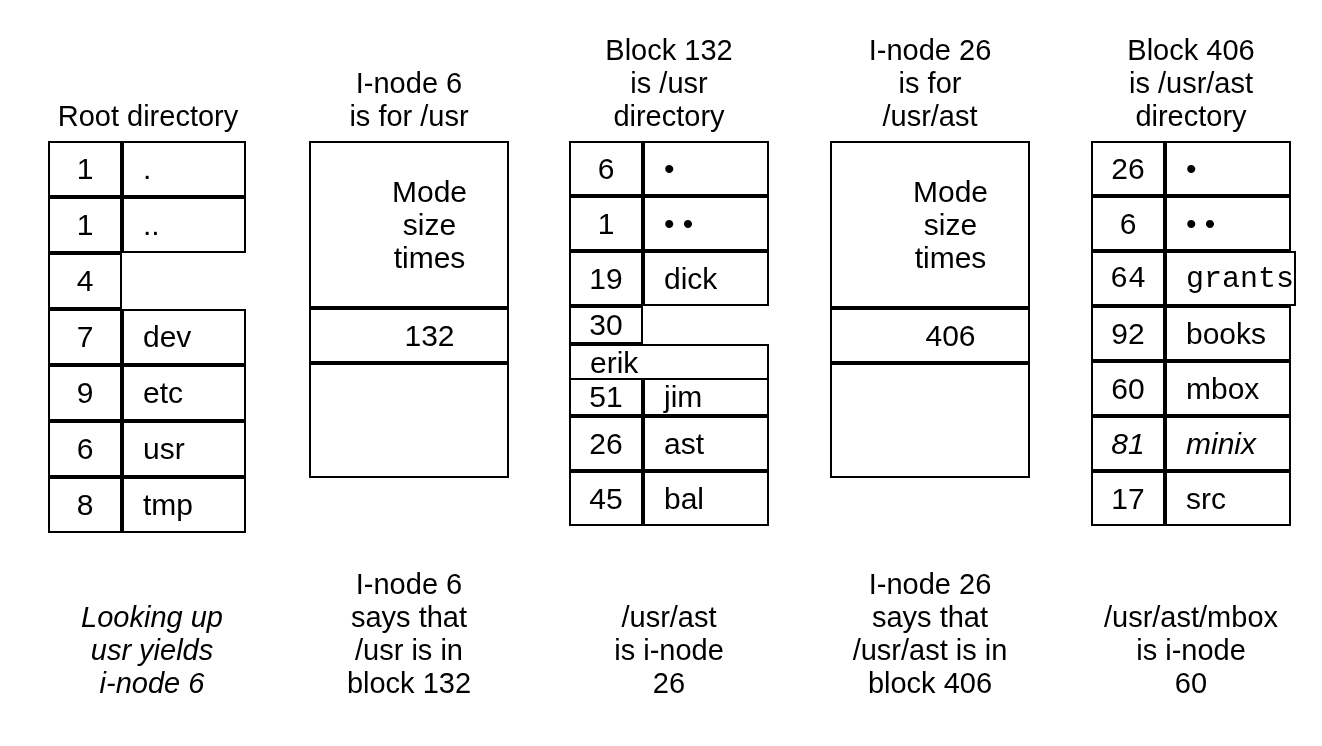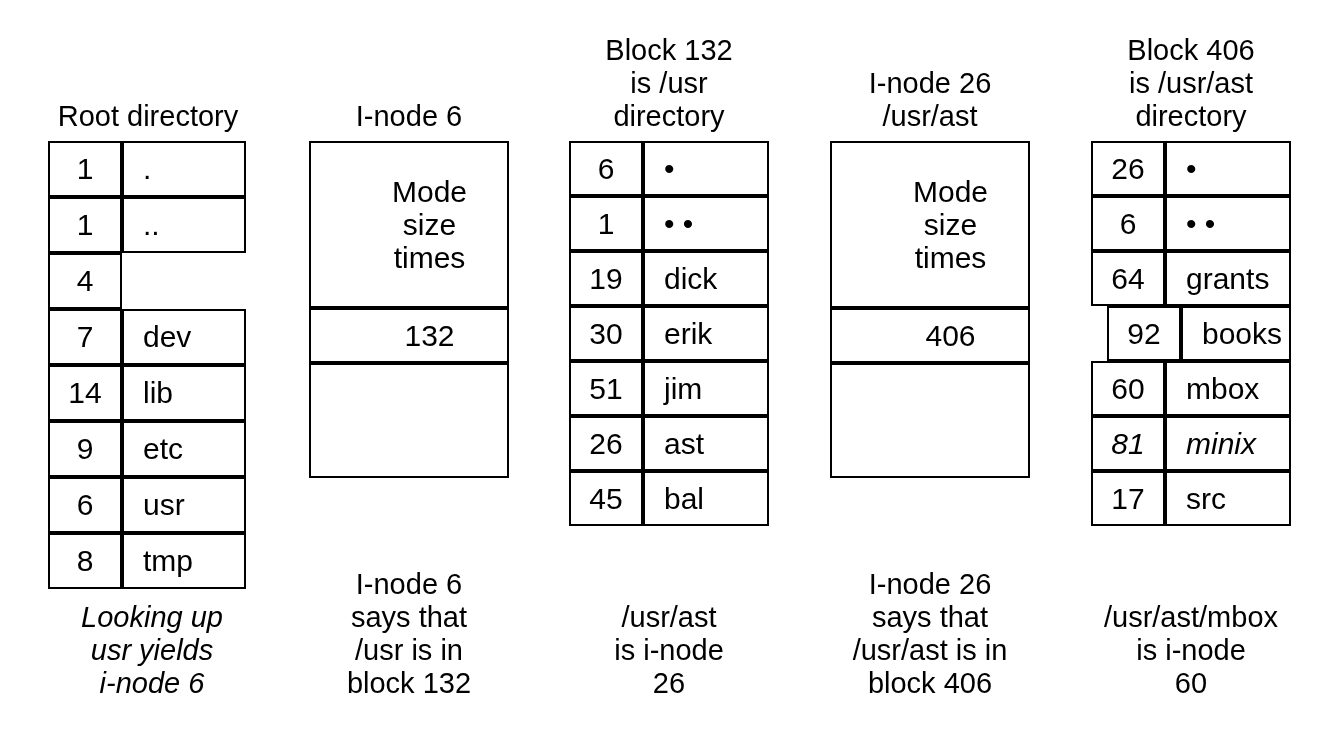--- a/index.html
+++ b/index.html
@@ -83,43 +83,40 @@
         <div class="cell name">..</div>
       </div>
       <div class="trow" style="height: 56px;">
         <div class="cell num">4</div>
       </div>
       <div class="trow" style="height: 56px;">
         <div class="cell num">7</div>
         <div class="cell name">dev</div>
       </div>
       <div class="trow" style="height: 56px;">
-        <div class="cell num">14</div>
-        <div class="cell name">lib</div>
-      </div>
-      <div class="trow" style="height: 56px;">
         <div class="cell num">9</div>
         <div class="cell name">etc</div>
       </div>
       <div class="trow" style="height: 56px;">
         <div class="cell num">6</div>
         <div class="cell name">usr</div>
       </div>
       <div class="trow" style="height: 56px;">
         <div class="cell num">8</div>
         <div class="cell name">tmp</div>
       </div>
     </div>
     <div class="text-block" style="left: 12px; bottom: 46px; font-style: italic;">
       <div>Looking up</div>
       <div>usr yields</div>
       <div>i-node 6</div>
     </div>
     <div class="text-block" style="left: 269px; bottom: 613px;">
       <div>I-node 6</div>
+      <div>is for /usr</div>
     </div>
     <div class="inode-box" style="left: 309px; width: 200px;">
       <div class="isec" style="height: 167px;">
         <div>Mode</div>
         <div>size</div>
         <div>times</div>
       </div>
       <div class="isec" style="height: 55px;">132</div>
       <div class="isec" style="height: 115px;"></div>
     </div>
@@ -140,44 +137,45 @@
         <div class="cell name">•</div>
       </div>
       <div class="trow" style="height: 55px;">
         <div class="cell num">1</div>
         <div class="cell name">• •</div>
       </div>
       <div class="trow" style="height: 55px;">
         <div class="cell num">19</div>
         <div class="cell name">dick</div>
       </div>
-      <div class="trow" style="height: 55px;">
+      <div class="trow" style="height: 55px; flex-direction: column;">
         <div class="cell num">30</div>
         <div class="cell name">erik</div>
       </div>
-      <div class="trow" style="height: 55px;">
+      <div class="trow" style="height: 55px; align-items: flex-end;">
         <div class="cell num">51</div>
         <div class="cell name">jim</div>
       </div>
       <div class="trow" style="height: 55px;">
         <div class="cell num">26</div>
         <div class="cell name">ast</div>
       </div>
       <div class="trow" style="height: 55px;">
         <div class="cell num">45</div>
         <div class="cell name">bal</div>
       </div>
     </div>
     <div class="text-block" style="left: 529px; bottom: 46px;">
       <div>/usr/ast</div>
       <div>is i-node</div>
       <div>26</div>
     </div>
     <div class="text-block" style="left: 790px; bottom: 613px;">
       <div>I-node 26</div>
+      <div>is for</div>
       <div>/usr/ast</div>
     </div>
     <div class="inode-box" style="left: 830px; width: 200px;">
       <div class="isec" style="height: 167px;">
         <div>Mode</div>
         <div>size</div>
         <div>times</div>
       </div>
       <div class="isec" style="height: 55px;">406</div>
       <div class="isec" style="height: 115px;"></div>
@@ -195,25 +193,25 @@
     </div>
     <div class="dtable" style="left: 1091px; width: 200px;">
       <div class="trow" style="height: 55px;">
         <div class="cell num">26</div>
         <div class="cell name">•</div>
       </div>
       <div class="trow" style="height: 55px;">
         <div class="cell num">6</div>
         <div class="cell name">• •</div>
       </div>
-      <div class="trow" style="height: 55px;">
+      <div class="trow" style="height: 55px; font-family: Liberation Mono, monospace;">
         <div class="cell num">64</div>
         <div class="cell name">grants</div>
       </div>
-      <div class="trow" style="height: 55px; margin-left: 16px;">
+      <div class="trow" style="height: 55px;">
         <div class="cell num">92</div>
         <div class="cell name">books</div>
       </div>
       <div class="trow" style="height: 55px;">
         <div class="cell num">60</div>
         <div class="cell name">mbox</div>
       </div>
       <div class="trow" style="height: 55px; font-style: italic;">
         <div class="cell num">81</div>
         <div class="cell name">minix</div>

